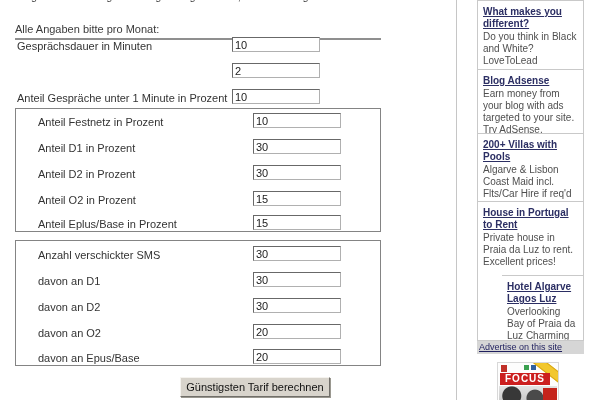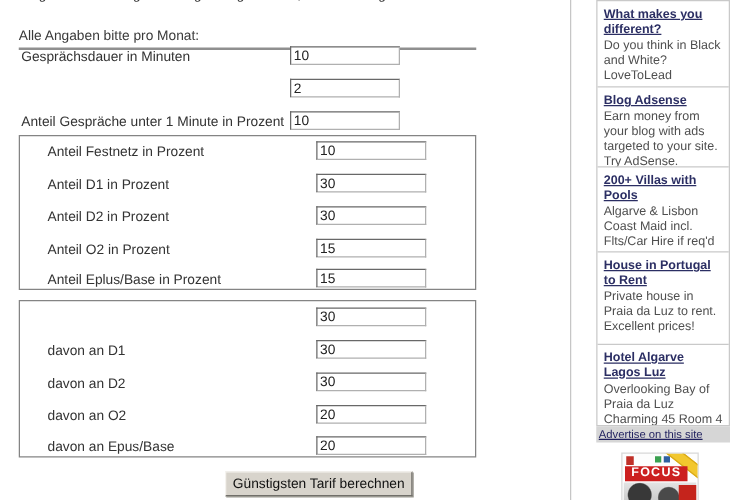--- a/index.html
+++ b/index.html
@@ -29,21 +29,21 @@
 
   .divider { position:absolute; left:456px; top:0; width:1px; height:400px; background:#c6c6c6; }
 
   
   .ads { position:absolute; left:477px; top:0; width:107px; border:1px solid #c9c9c9; background:#fff; }
   .ad { padding:5px 4px 3px 5px; border-top:1px solid #c9c9c9; overflow:hidden; }
   .ad:first-child { border-top:none; }
   .ad .title { font-size:10px; font-weight:bold; color:#2b2e63; text-decoration:underline; line-height:12px; cursor:pointer; }
   .ad .body { font-size:10px; color:#4f4f4f; line-height:12px; margin-top:1px; }
   .ad .url { font-size:8px; color:#989d88; line-height:10px; margin-top:14px; }
-  .ad1 { height:64px; } .ad2 { height:68px; } .ad3 { height:68px; } .ad4 { height:74px; } .ad5 { height:65px; }
+  .ad1 { height:64px; } .ad2 { height:68px; } .ad3 { height:68px; } .ad4 { height:74px; } .ad5 { height:65px;margin-left:24px; }
   .advertise-bar { position:absolute; left:477px; top:341px; width:107px; height:13px; background:#d6d6d6;
        font-size:9px; padding:1px 0 0 2px; }
   .advertise-bar a { color:#1f1f5e; text-decoration:underline; cursor:pointer; }
 
   
   .magazine { position:absolute; left:497px; top:362px; width:62px; height:46px; background:#fdfdfd;
        border:1px solid #d8d8d8; overflow:hidden; }
   .mag-sq-red { position:absolute; left:3px; top:2px; width:6px; height:7px; background:#c03028; }
   .mag-sq-green { position:absolute; left:26px; top:2px; width:5px; height:5px; background:#3aa050; }
   .mag-sq-blue { position:absolute; left:33px; top:2px; width:5px; height:5px; background:#3060a0; }
@@ -98,20 +98,21 @@
         <input value="15" style="">
       </div>
       <div class="row" style="top:106px">
         <span class="lbl">Anteil Eplus/Base in Prozent</span>
         <input value="15" style="">
       </div>
     </div>
 
     <div class="groupbox" style="top:240px;height:126px">
       <div class="row" style="top:5px">
+        <span class="lbl">Anzahl verschickter SMS</span>
         <input value="30" style="">
       </div>
       <div class="row" style="top:31px">
         <span class="lbl">davon an D1</span>
         <input value="30" style="">
       </div>
       <div class="row" style="top:57px">
         <span class="lbl">davon an D2</span>
         <input value="30" style="">
       </div>

